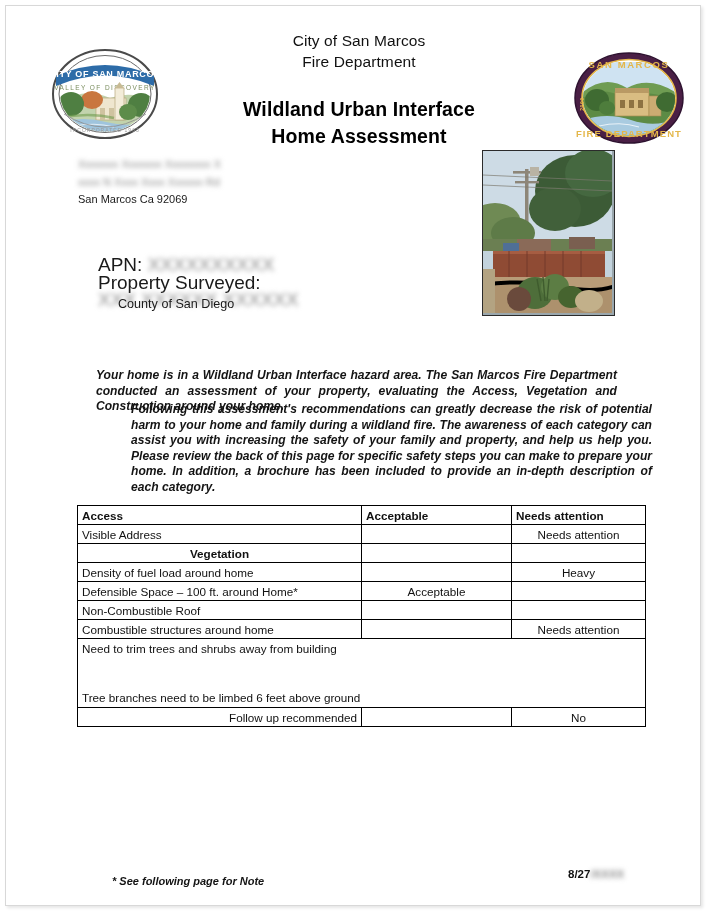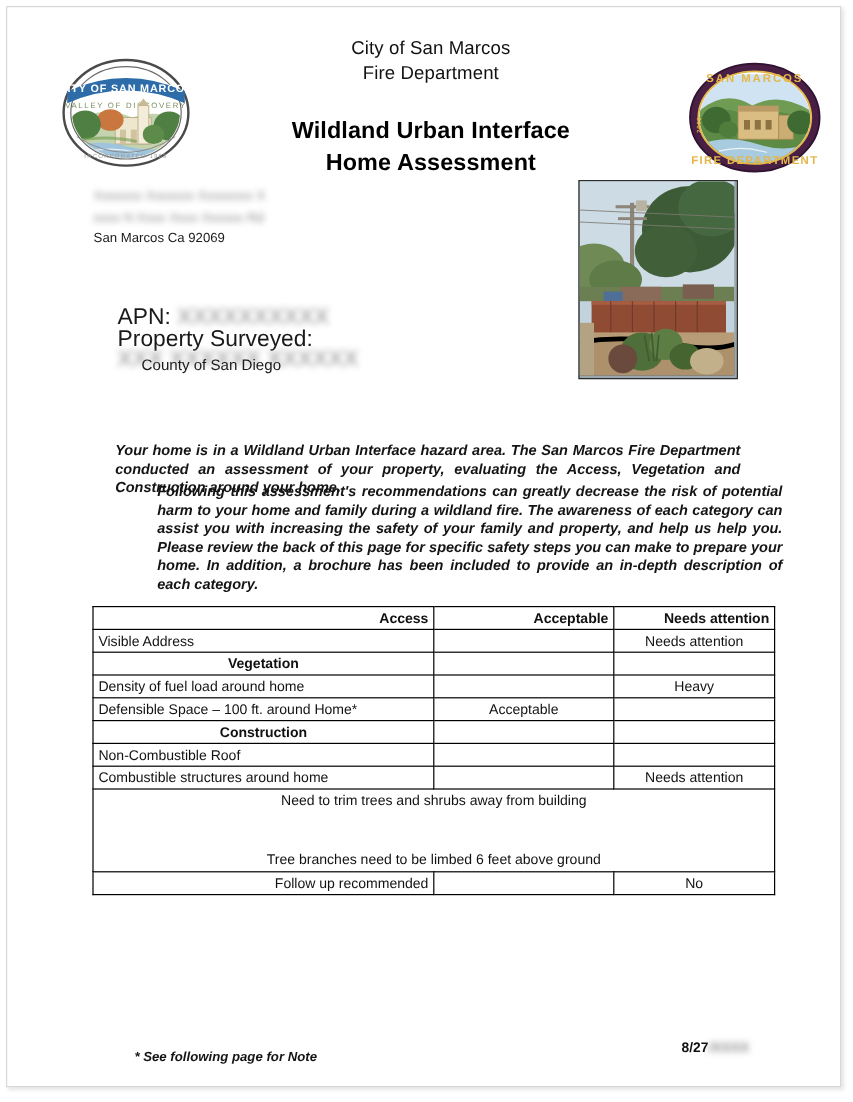--- a/index.html
+++ b/index.html
@@ -136,37 +136,37 @@
     padding: 1px 4px;
     height: 16px;
     vertical-align: middle;
     color: #111;
   }
   .col-item   { width: 284px; }
   .col-accept { width: 150px; }
   .col-needs  { width: 134px; }
 
   .cat-head {
-    text-align: right;
+    text-align: left;
     font-weight: bold;
   }
   .item-cell { text-align: left; }
   .val-cell  { text-align: center; }
   .section-head {
     text-align: center;
     font-weight: bold;
   }
   .hazards-head {
     text-align: center;
     font-weight: bold;
   }
   .hazards-body {
     height: 140px;
     vertical-align: top;
-    text-align: center;
+    text-align: left;
     padding-top: 4px;
     margin-top: 37px;
   }
   .hazard-line { line-height: 17px; }
   .hazard-gap  { height: 32px; }
   .followup-label {
     text-align: right;
     font-weight: normal;
   }
 
@@ -367,25 +367,20 @@
         <td class="val-cell"></td>
         <td class="val-cell">Heavy</td>
       </tr>
 
       <tr>
         <td class="item-cell">Defensible Space – 100 ft. around Home*</td>
         <td class="val-cell">Acceptable</td>
         <td class="val-cell"></td>
       </tr>
 
-      <tr>
-        <td class="section-head">Construction</td>
-        <td></td>
-        <td></td>
-      </tr>
 
       <tr>
         <td class="item-cell">Non-Combustible Roof</td>
         <td class="val-cell"></td>
         <td class="val-cell"></td>
       </tr>
 
       <tr>
         <td class="item-cell">Combustible structures around home</td>
         <td class="val-cell"></td>

